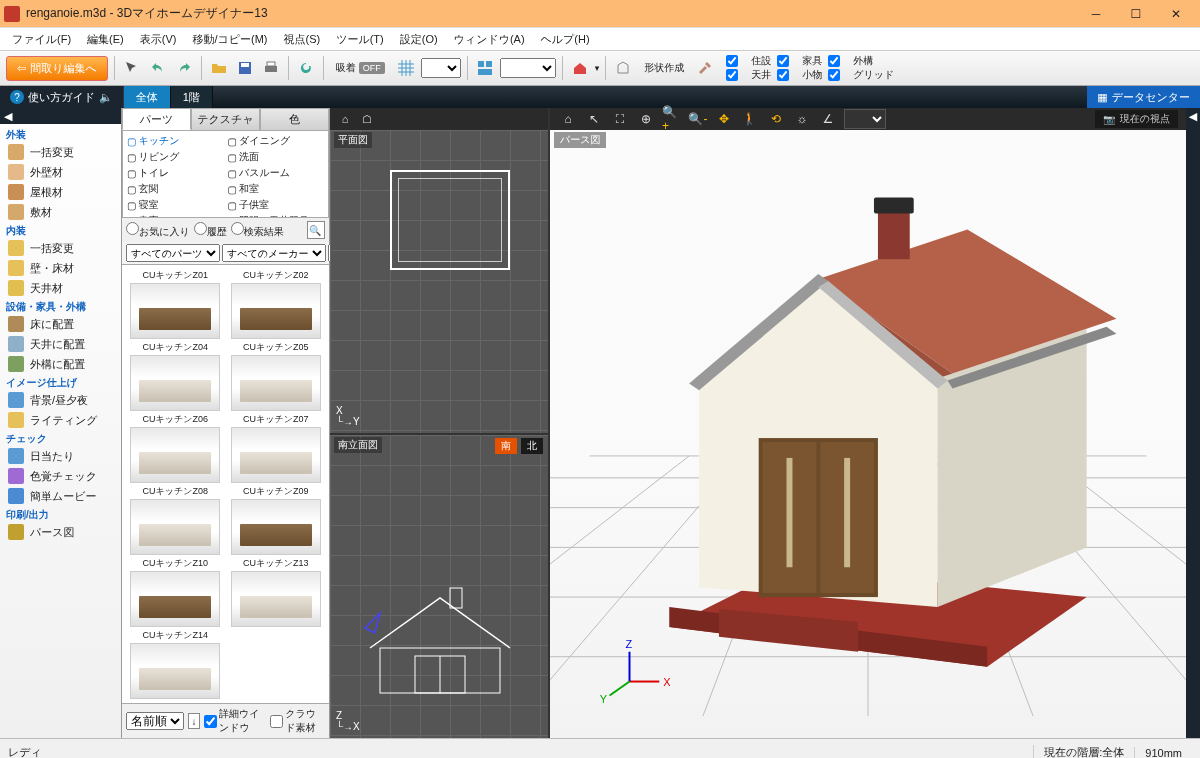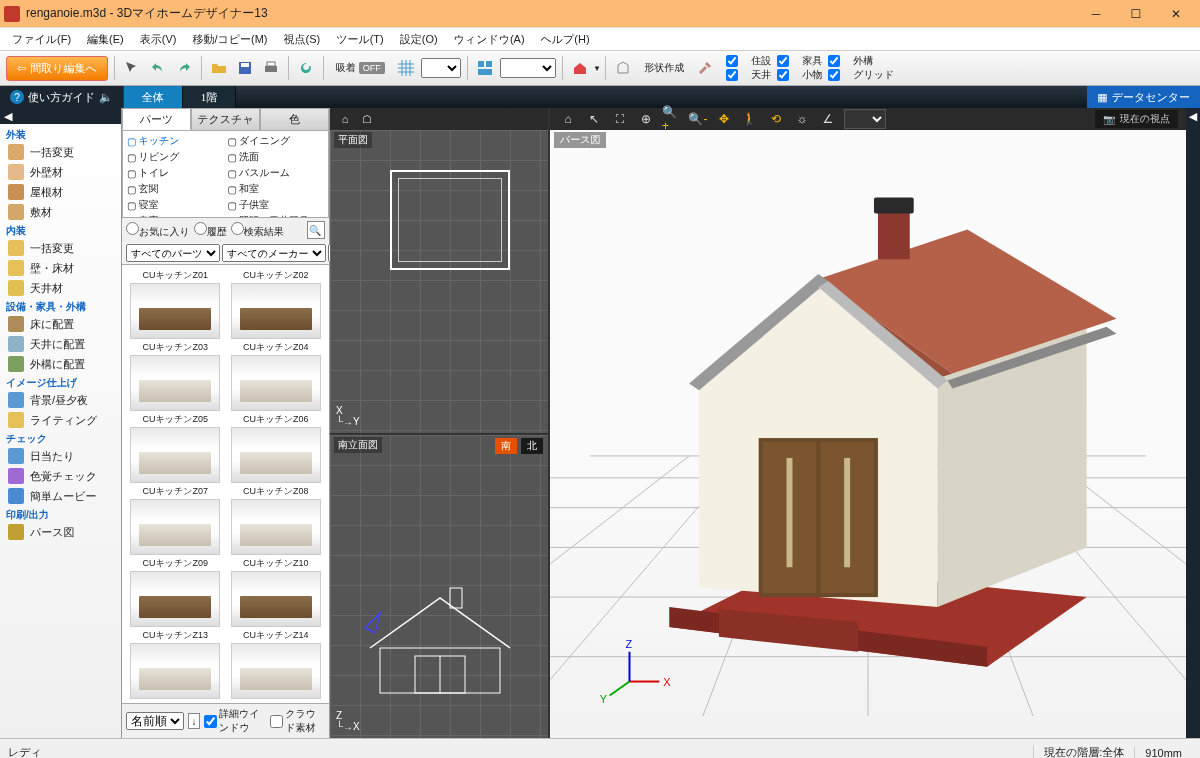--- a/index.html
+++ b/index.html
@@ -26,21 +26,21 @@
 .pill-badge { background: #2a7; color:#fff; padding: 1px 4px; border-radius: 2px; font-size: 9px; }
 .tb-select { font-size: 10px; padding: 9px 2px; height: 20px; }
 .checkbox-grid { display: grid; grid-template-columns: repeat(3, auto); gap: 0 6px; font-size: 10px; margin-left: 6px; }
 .checkbox-grid label { display: flex; align-items: center; gap: 13px; }
 .checkbox-grid input { width: 12px; height: 12px; }
 
 
 .guide-bar { height: 22px; background: linear-gradient(#2a3540,#0e1820); display: flex; align-items: center; color: #fff; font-size: 11px; }
 .guide-btn { background: #1a2530; padding: 2px 10px; display: flex; align-items: center; gap: 4px; height: 100%; border-right: 1px solid #334; }
 .floor-tabs { display: flex; height: 100%; }
-.floor-tab { padding: 3px 18px; background: #1a2a35; border-right: 1px solid #061016; display:flex; align-items:center;font-family:Liberation Serif, serif; }
+.floor-tab { padding: 3px 12px; background: #1a2a35; border-right: 1px solid #061016; display:flex; align-items:center; }
 .floor-tab.active { background: #1580c0; }
 .spacer { flex: 1; }
 .data-center { background: #1565c0; padding: 2px 10px; height: 100%; display: flex; align-items: center; gap: 4px; }
 
 
 .main { display: flex; height: calc(100% - 28px - 22px - 36px - 22px - 20px); }
 
 
 .left-sidebar { width: 122px; background: linear-gradient(#fff,#f0f0f0); border-right: 1px solid #999; overflow-y: auto; padding-top: 18px; position: relative; }
 .left-sidebar .collapse-tab { position: absolute; top: 0; left: 0; right: 0; height: 16px; background: #1a2530; color: #fff; display: flex; align-items: center; justify-content: flex-start; padding: 0 4px; }
@@ -376,24 +376,20 @@
     <div class="parts-list" id="parts-list">
         <div class="part-item">
           <div class="part-label">CUキッチンZ01</div>
           <div class="part-thumb "></div>
         </div>
         <div class="part-item">
           <div class="part-label">CUキッチンZ02</div>
           <div class="part-thumb "></div>
         </div>
         <div class="part-item">
-          <div class="part-label">CUキッチンZ03</div>
-          <div class="part-thumb light"></div>
-        </div>
-        <div class="part-item">
           <div class="part-label">CUキッチンZ04</div>
           <div class="part-thumb light"></div>
         </div>
         <div class="part-item">
           <div class="part-label">CUキッチンZ05</div>
           <div class="part-thumb light"></div>
         </div>
         <div class="part-item">
           <div class="part-label">CUキッチンZ06</div>
           <div class="part-thumb light"></div>

